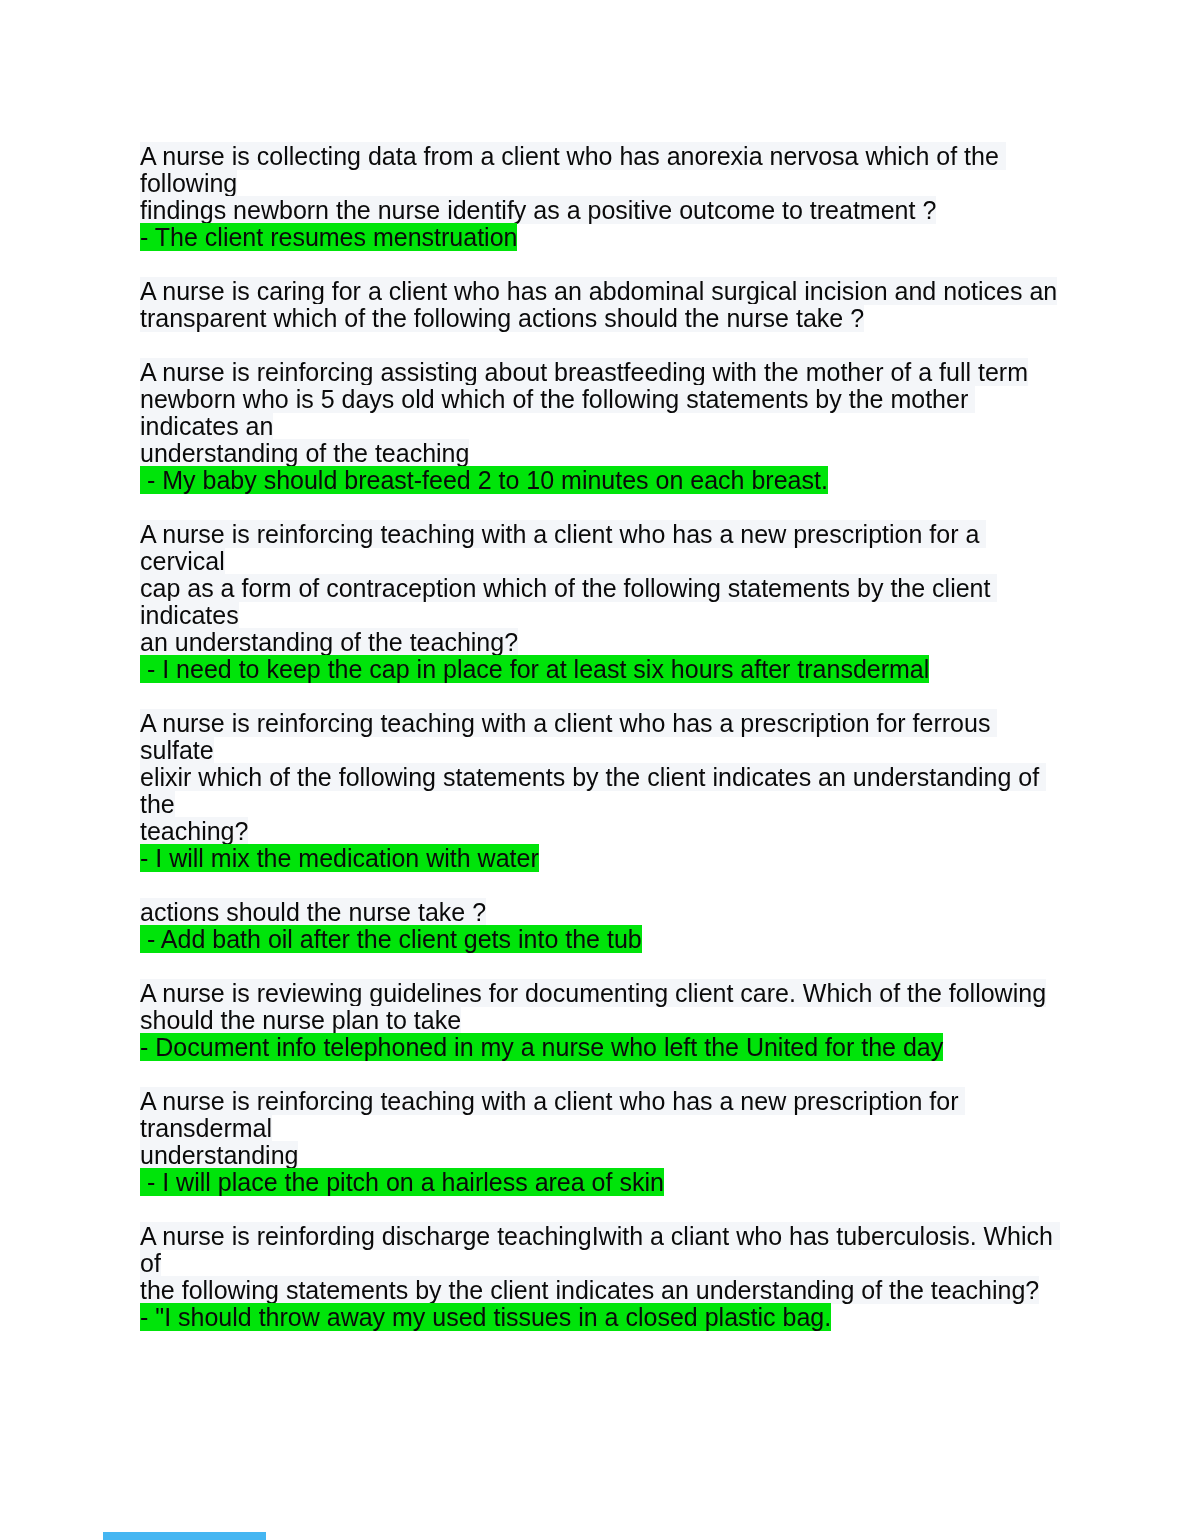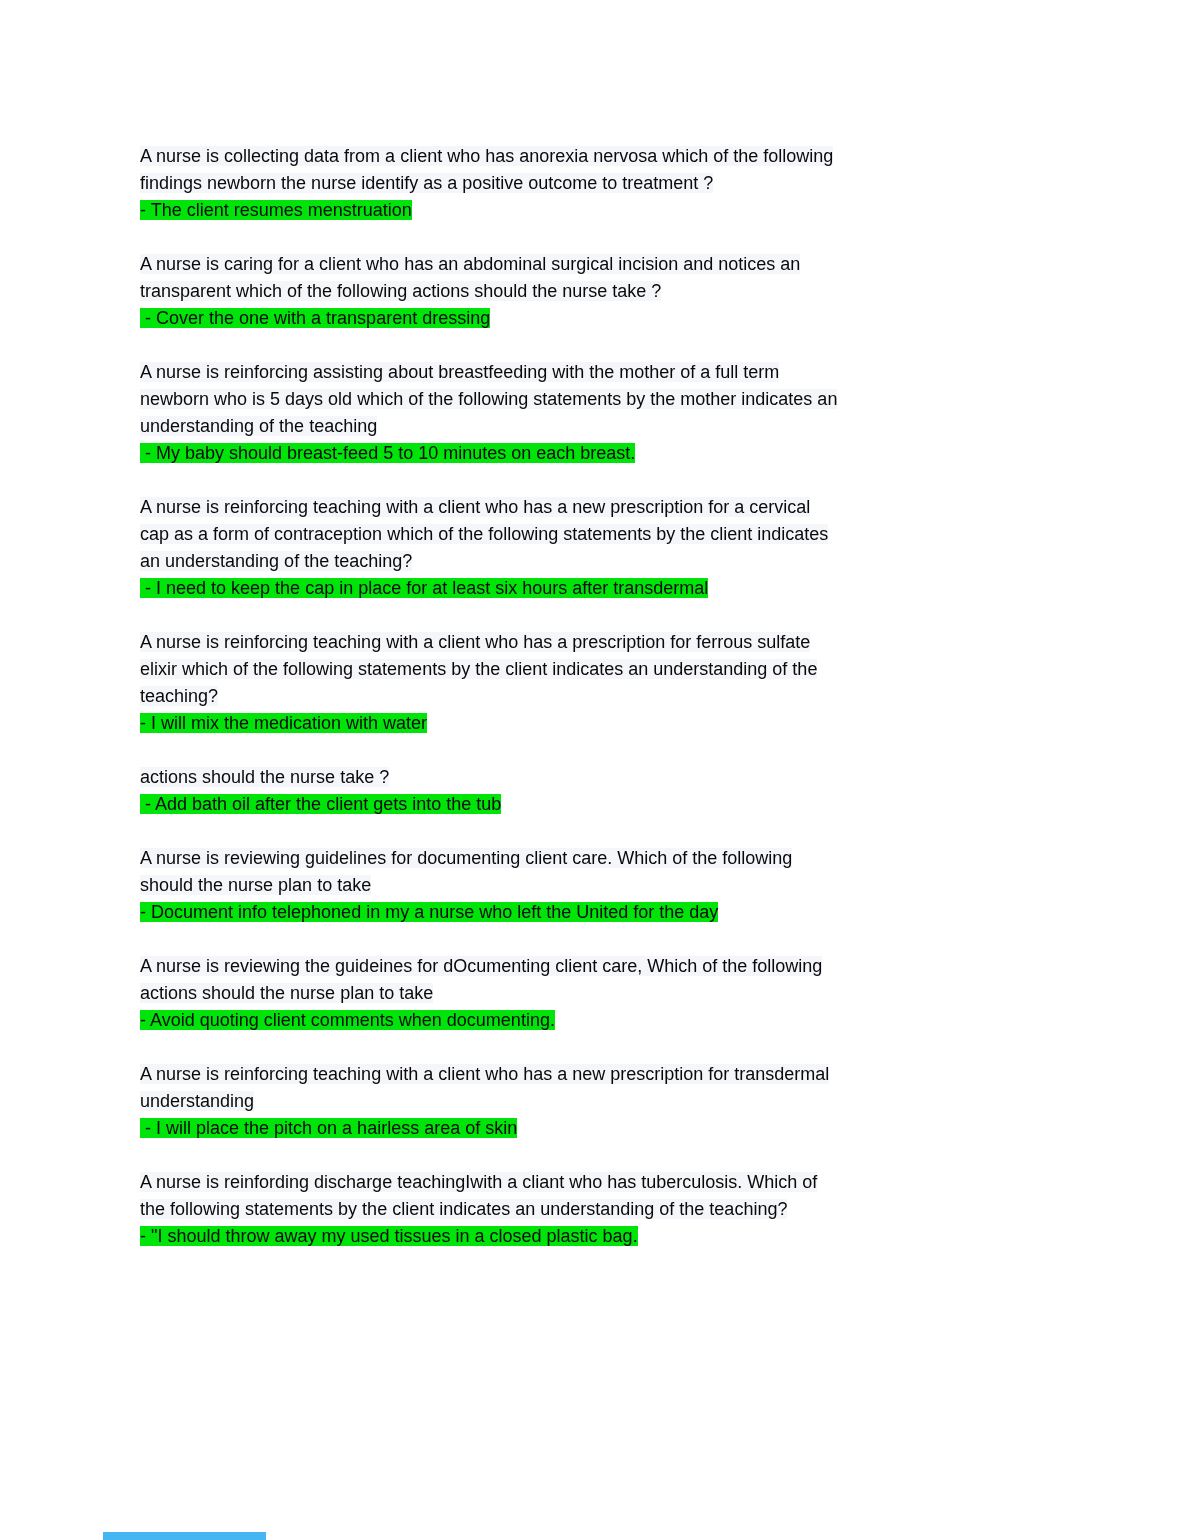--- a/index.html
+++ b/index.html
@@ -19,21 +19,21 @@
   .content {
     position: absolute;
     left: 140px;
     top: 143px;
     width: 920px;
   }
   .qa-block {
     margin: 0 0 27px 0;
   }
   .line {
-    font-size: 18px;
+    font-size: 25px;
     line-height: 27px;
     white-space: pre;
   }
   .line > span {
     white-space: pre-wrap;
   }
   .qbg {
     background: var(--question-bg, #f4f6f9);
   }
   .abg {
@@ -54,27 +54,26 @@
 <div class="page" style="background: rgb(255, 255, 255); color: rgb(10, 10, 10);">
   <div class="content" id="qa-container">
       <div class="qa-block">
         <div class="line"><span class="qbg">A nurse is collecting data from a client who has anorexia nervosa which of the following</span></div>
         <div class="line"><span class="qbg">findings newborn the nurse identify as a positive outcome to treatment ?</span></div>
         <div class="line"><span class="abg">- The client resumes menstruation</span></div>
       </div>
       <div class="qa-block">
         <div class="line"><span class="qbg">A nurse is caring for a client who has an abdominal surgical incision and notices an</span></div>
         <div class="line"><span class="qbg">transparent which of the following actions should the nurse take ?</span></div>
-        <div class="line"><span class="abg"> - Cover the one with a transparent dressing</span></div>
       </div>
       <div class="qa-block">
         <div class="line"><span class="qbg">A nurse is reinforcing assisting about breastfeeding with the mother of a full term</span></div>
         <div class="line"><span class="qbg">newborn who is 5 days old which of the following statements by the mother indicates an</span></div>
         <div class="line"><span class="qbg">understanding of the teaching</span></div>
-        <div class="line"><span class="abg"> - My baby should breast-feed 5 to 10 minutes on each breast.</span></div>
+        <div class="line"><span class="abg"> - My baby should breast-feed 2 to 10 minutes on each breast.</span></div>
       </div>
       <div class="qa-block">
         <div class="line"><span class="qbg">A nurse is reinforcing teaching with a client who has a new prescription for a cervical</span></div>
         <div class="line"><span class="qbg">cap as a form of contraception which of the following statements by the client indicates</span></div>
         <div class="line"><span class="qbg">an understanding of the teaching?</span></div>
         <div class="line"><span class="abg"> - I need to keep the cap in place for at least six hours after transdermal</span></div>
       </div>
       <div class="qa-block">
         <div class="line"><span class="qbg">A nurse is reinforcing teaching with a client who has a prescription for ferrous sulfate</span></div>
         <div class="line"><span class="qbg">elixir which of the following statements by the client indicates an understanding of the</span></div>
@@ -84,25 +83,20 @@
       <div class="qa-block">
         <div class="line"><span class="qbg">actions should the nurse take ?</span></div>
         <div class="line"><span class="abg"> - Add bath oil after the client gets into the tub</span></div>
       </div>
       <div class="qa-block">
         <div class="line"><span class="qbg">A nurse is reviewing guidelines for documenting client care. Which of the following</span></div>
         <div class="line"><span class="qbg">should the nurse plan to take</span></div>
         <div class="line"><span class="abg">- Document info telephoned in my a nurse who left the United for the day</span></div>
       </div>
       <div class="qa-block">
-        <div class="line"><span class="qbg">A nurse is reviewing the guideines for dOcumenting client care, Which of the following</span></div>
-        <div class="line"><span class="qbg">actions should the nurse plan to take</span></div>
-        <div class="line"><span class="abg">- Avoid quoting client comments when documenting.</span></div>
-      </div>
-      <div class="qa-block">
         <div class="line"><span class="qbg">A nurse is reinforcing teaching with a client who has a new prescription for transdermal</span></div>
         <div class="line"><span class="qbg">understanding</span></div>
         <div class="line"><span class="abg"> - I will place the pitch on a hairless area of skin</span></div>
       </div>
       <div class="qa-block">
         <div class="line"><span class="qbg">A nurse is reinfording discharge teachingIwith a cliant who has tuberculosis. Which of</span></div>
         <div class="line"><span class="qbg">the following statements by the client indicates an understanding of the teaching?</span></div>
         <div class="line"><span class="abg">- "I should throw away my used tissues in a closed plastic bag.</span></div>
       </div>
     </div>

